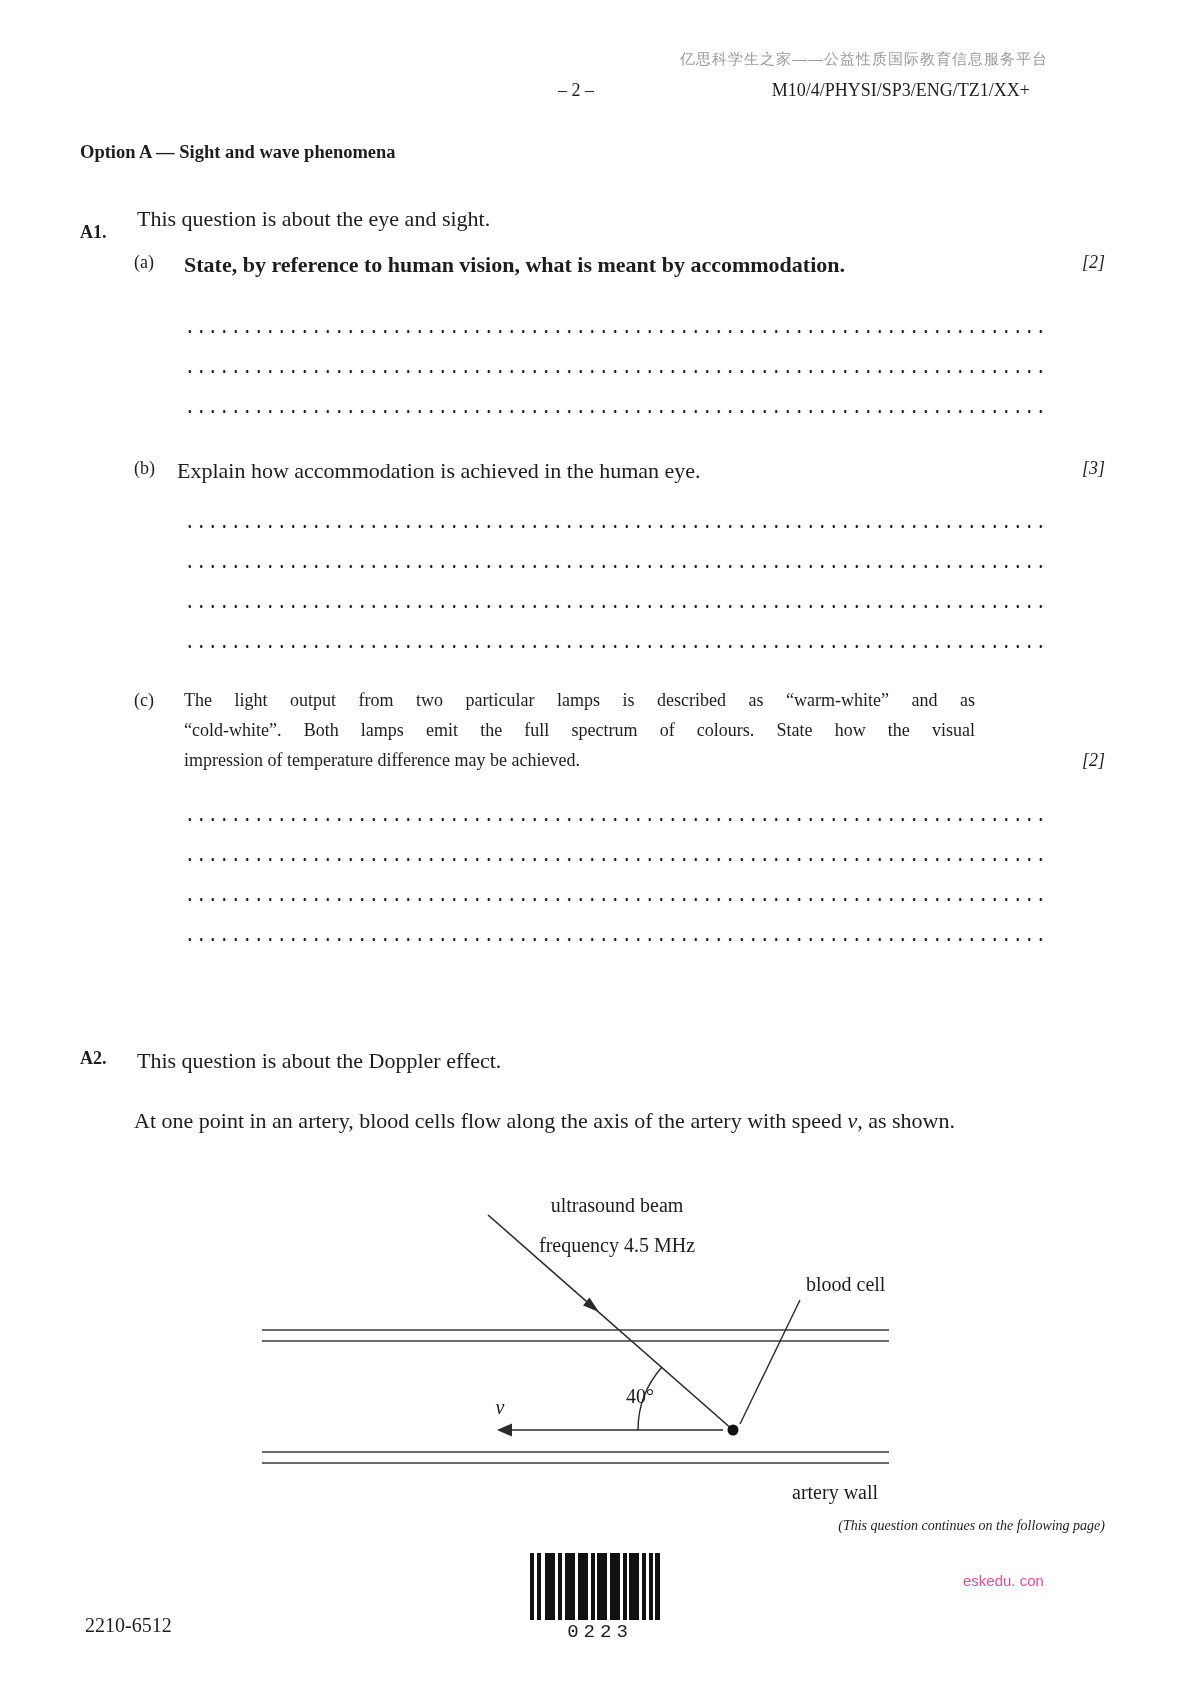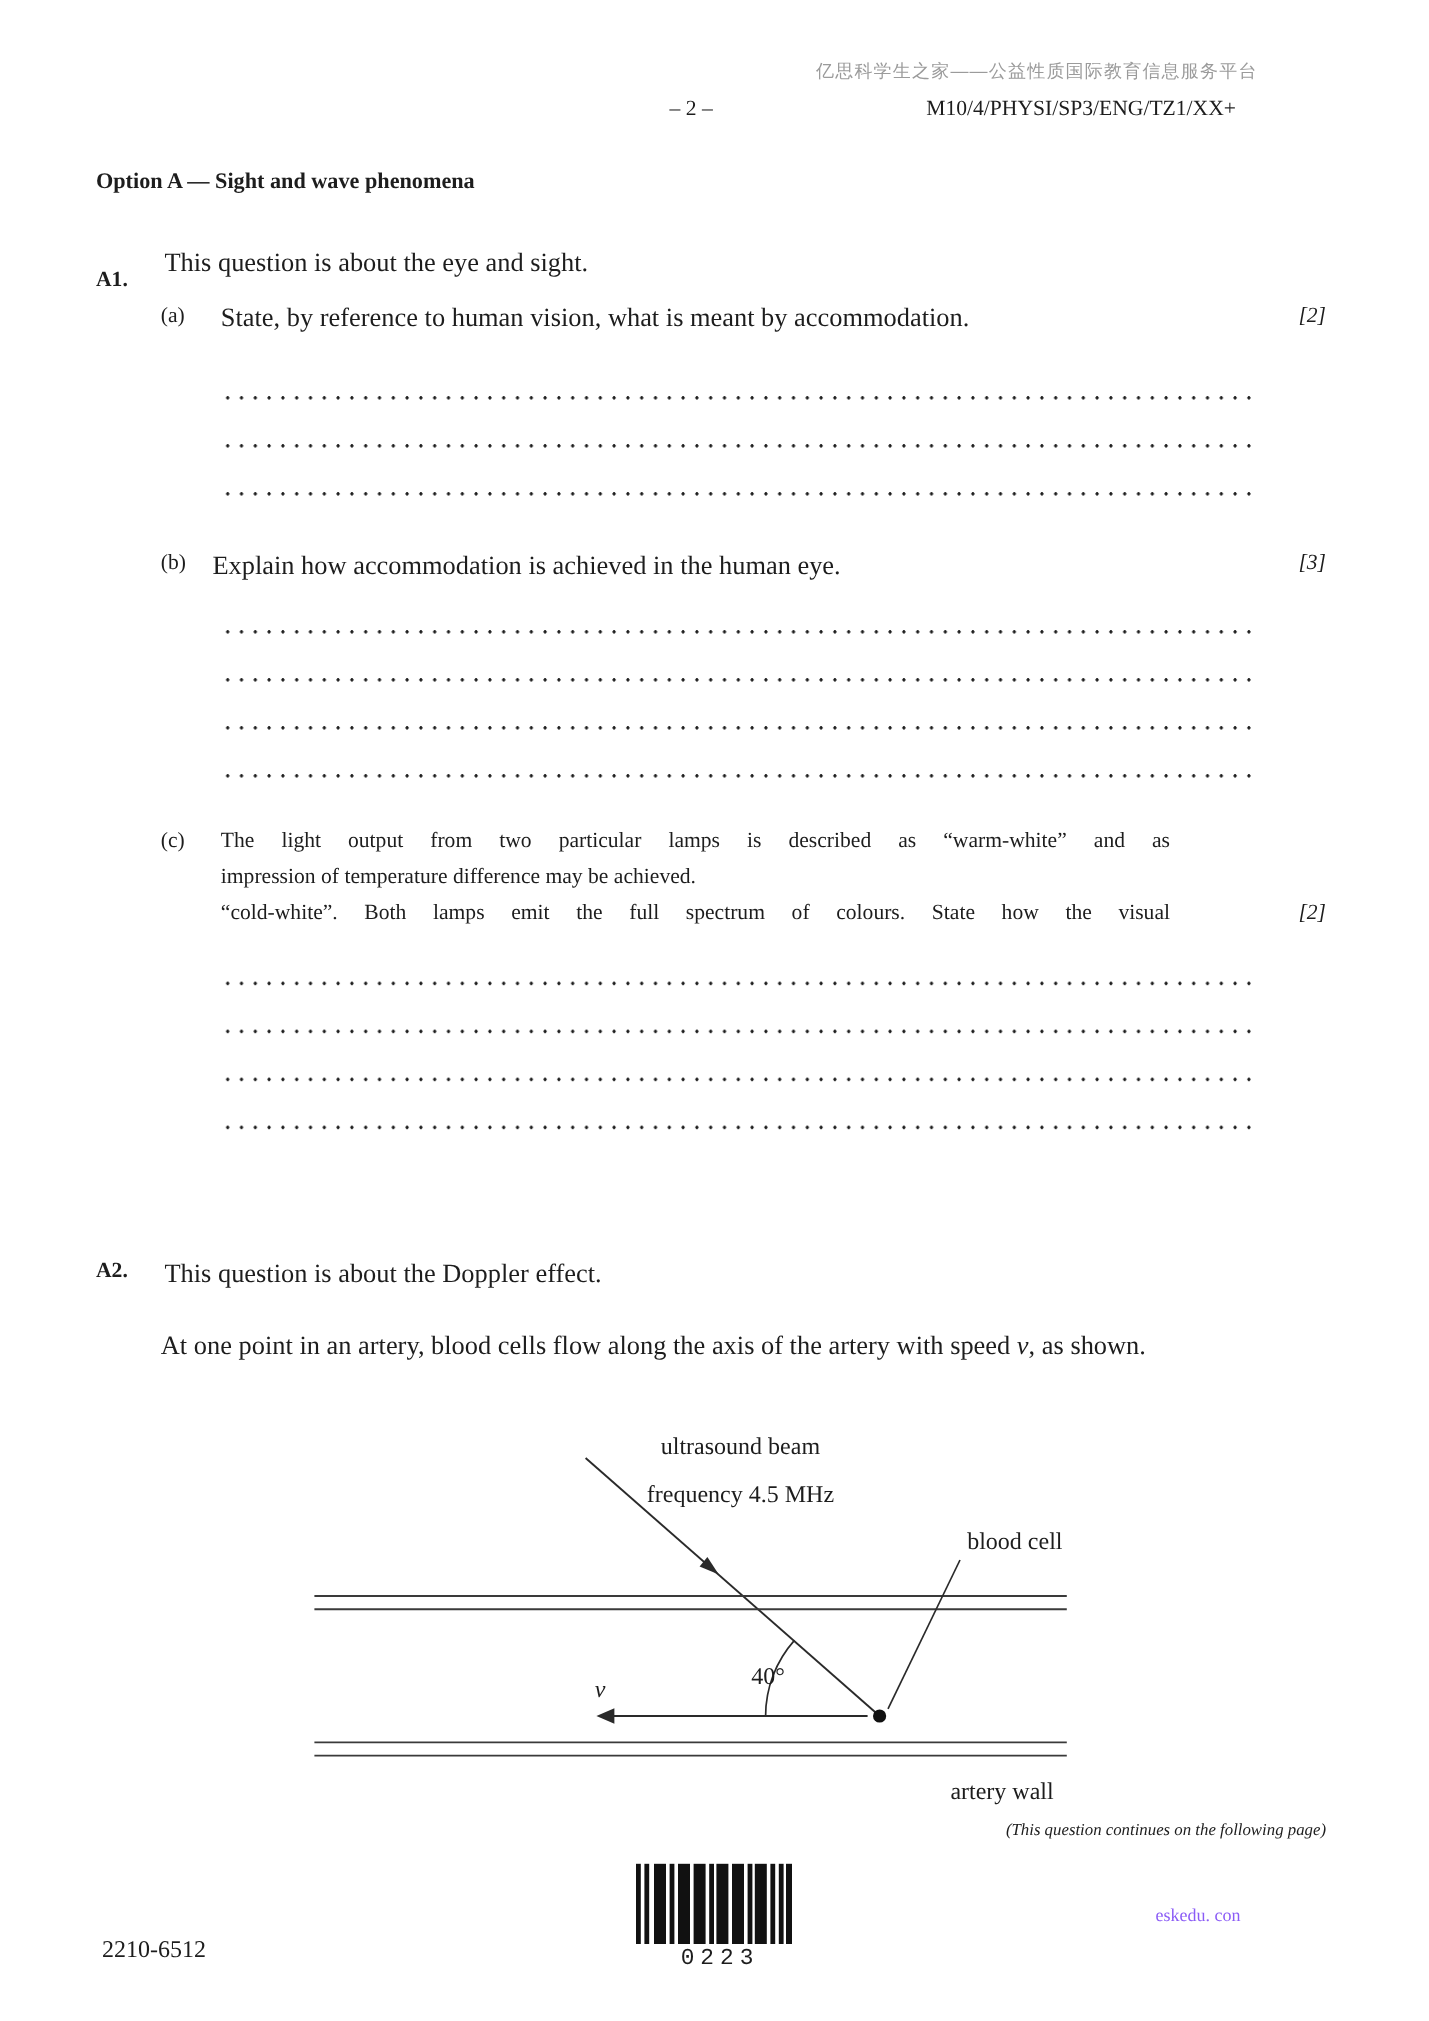--- a/index.html
+++ b/index.html
@@ -17,61 +17,61 @@
   .cline{height:30px;font-size:18px;white-space:normal;}
   .cline.just{text-align:justify;text-align-last:justify;}
   .dotline{height:3px;width:859px;margin-bottom:37px;
      background-image:radial-gradient(circle, #1c1c1c 1.15px, rgba(0,0,0,0) 1.5px);
      background-size:11.5px 3px;background-repeat:repeat-x;background-position:0 0;}
   .dots-block{position:absolute;left:184px;}
   .ital{font-style:italic;}
   .contnote{font-size:14px;font-style:italic;}
   .footercode{font-size:20px;}
   .barnum{font-family:"Liberation Mono", monospace;font-size:19px;letter-spacing:5px;}
-  .sitemark{font-family:Liberation Serif, serif;font-size:15px;color:#8b5cf6;margin-top:17px;}
+  .sitemark{font-family:Liberation Sans, sans-serif;font-size:15px;color:#ec4899;}
   svg text{font-family:"Liberation Serif", serif;fill:#1d1d1d;}
 </style>
 </head>
 <body>
 
 <div class="page">
 
   <div class="abs cn-watermark" style="left:680px;top:50px;">亿思科学生之家——公益性质国际教育信息服务平台</div>
   <div class="abs hdr" style="left:558px;top:80px;">– 2 –</div>
   <div class="abs hdr" style="right:161px;top:80px;">M10/4/PHYSI/SP3/ENG/TZ1/XX+</div>
 
   <div class="abs heading" style="left:80px;top:142px;">Option A — Sight and wave phenomena</div>
 
   <div class="abs qnum" style="left:80px;top:222px;">A1.</div>
   <div class="abs qtext" style="left:137px;top:206px;">This question is about the eye and sight.</div>
 
   <div class="abs partlabel" style="left:134px;top:252px;">(a)</div>
-  <div class="abs qtext" style="left:184px;top:252px;">State, by reference to human vision, what is meant by accommodation.</div>
+  <div class="abs qtext" style="left:184px;top:252px;font-weight:bold;">State, by reference to human vision, what is meant by accommodation.</div>
   <div class="abs marks" style="right:86px;top:252px;">[2]</div>
   <div class="dots-block" style="top:330px;">
       <div class="dotline"></div>
       <div class="dotline"></div>
       <div class="dotline"></div>
     </div>
 
   <div class="abs partlabel" style="left:134px;top:458px;">(b)</div>
   <div class="abs qtext" style="left:177px;top:458px;">Explain how accommodation is achieved in the human eye.</div>
   <div class="abs marks" style="right:86px;top:458px;">[3]</div>
   <div class="dots-block" style="top:525px;">
       <div class="dotline"></div>
       <div class="dotline"></div>
       <div class="dotline"></div>
       <div class="dotline"></div>
     </div>
 
   <div class="abs partlabel" style="left:134px;top:690px;">(c)</div>
   <div class="cblock" style="top:690px;">
     <div class="cline just">The light output from two particular lamps is described as “warm-white” and as</div>
+    <div class="cline just">“cold-white”.  Both lamps emit the full spectrum of colours.  State how the visual</div>
     <div class="cline">impression of temperature difference may be achieved.</div>
-    <div class="cline just">“cold-white”.  Both lamps emit the full spectrum of colours.  State how the visual</div>
   </div>
   <div class="abs marks" style="right:86px;top:750px;">[2]</div>
   <div class="dots-block" style="top:818px;">
       <div class="dotline"></div>
       <div class="dotline"></div>
       <div class="dotline"></div>
       <div class="dotline"></div>
     </div>
 
   <div class="abs qnum" style="left:80px;top:1048px;">A2.</div>

